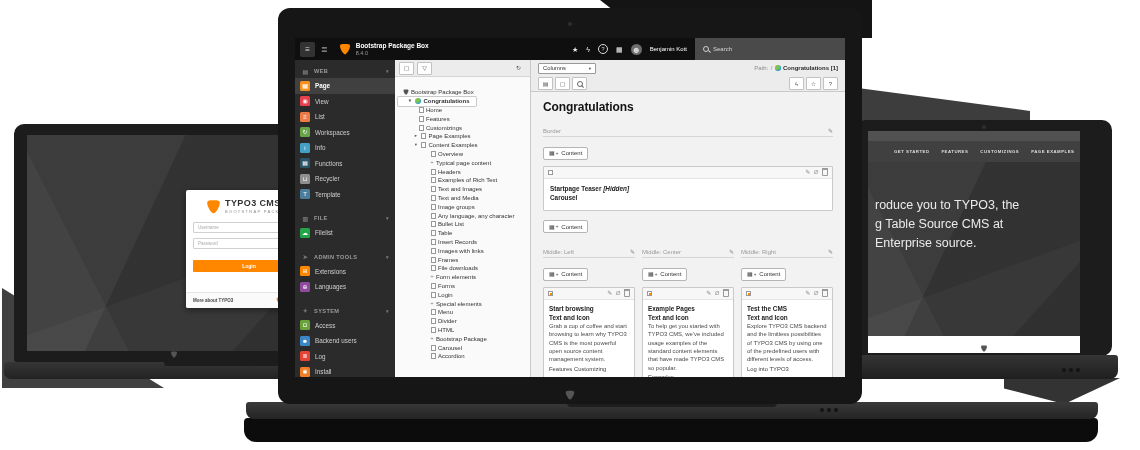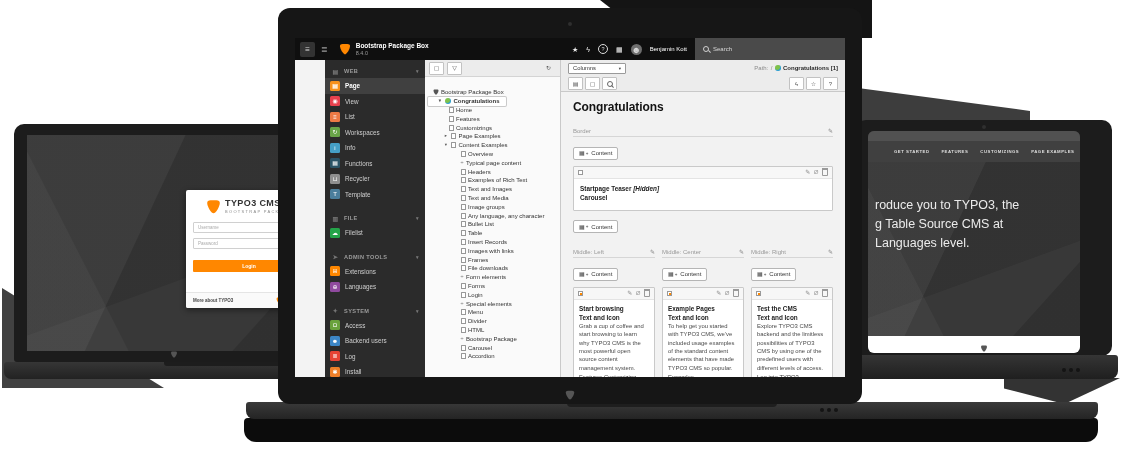--- a/index.html
+++ b/index.html
@@ -39,21 +39,21 @@
   .dots{width:4px;height:4px;border-radius:50%;background:#141414;box-shadow:7px 0 0 #141414,14px 0 0 #141414;}
   .frontbar{left:244px;top:418px;width:854px;height:24px;background:#0c0c0c;border-radius:4px 4px 12px 12px;z-index:2;}
 
   .facets{background:
     linear-gradient(63deg, rgba(255,255,255,.035) 25%, rgba(255,255,255,0) 25.3%),
     linear-gradient(-48deg, rgba(0,0,0,.14) 18%, rgba(0,0,0,0) 18.3%),
     linear-gradient(115deg, rgba(255,255,255,.05) 40%, rgba(255,255,255,0) 40.3%),
     linear-gradient(160deg, rgba(0,0,0,.10) 62%, rgba(0,0,0,0) 62.3%),
     #383838;}
   .screen-l{left:13px;top:11px;width:294px;height:216px;overflow:hidden;}
-  .screen-r{left:12px;top:11px;width:212px;height:222px;overflow:hidden;background:#3a3a3a;border-radius:6px;}
+  .screen-r{left:12px;top:11px;width:212px;height:222px;overflow:hidden;background:#3a3a3a;}
 
   
   .login-card{left:186px;top:190px;width:126px;z-index:2;background:#fff;border-radius:2px;
     box-shadow:0 2px 6px rgba(0,0,0,.45);overflow:hidden;}
   .lc-pad{padding:9px 7px 6px;}
   .lc-brand{display:flex;align-items:center;justify-content:center;gap:4px;margin-bottom:8px;}
   .lc-brand-txt{line-height:1;}
   .lc-title{font-size:9px;font-weight:bold;color:#313131;letter-spacing:.4px;}
   .lc-sub{font-size:4px;color:#8a8a8a;letter-spacing:1.3px;margin-top:2px;}
   .lc-input{display:block;width:100%;box-sizing:border-box;height:11px;border:1px solid #d0d0d0;border-radius:1px;
@@ -95,21 +95,21 @@
   .tb-user{font-size:6px;}
   .tb-search{width:142px;height:22px;background:#4a4a4a;display:flex;align-items:center;gap:4px;
     padding-left:8px;margin-left:8px;}
   .tb-search span{font-size:6px;color:#d8d8d8;}
   .mglass{width:4px;height:4px;border:1px solid #cfcfcf;border-radius:50%;position:relative;flex:none;}
   .mglass::after{content:'';position:absolute;width:3px;height:1px;background:#cfcfcf;
     transform:rotate(45deg);right:-2.5px;bottom:-1px;}
   .mglass.dark{border-color:#666;}
   .mglass.dark::after{background:#666;}
 
-  .be-body{flex:1;display:flex;min-height:0;padding-left:30px;}
+  .be-body{flex:1;display:flex;min-height:0;}
   .mod-menu{width:100px;min-width:100px;background:#2b2b2b;padding-top:3px;overflow:hidden;}
   .mm-sec{display:flex;align-items:center;height:14px;padding:0 6px;color:#9b9b9b;font-size:5.6px;
     font-weight:bold;letter-spacing:.4px;margin-top:9px;gap:4px;}
   .mm-sec:first-child{margin-top:1px;}
   .mm-sec-ico{font-size:6px;color:#777;width:9px;text-align:center;}
   .mm-chev{margin-left:auto;font-size:5px;color:#777;}
   .mm-item{display:flex;align-items:center;height:15.5px;padding:0 5px;gap:5px;color:#cfcfcf;font-size:6.3px;}
   .mm-item.active{background:#404040;color:#fff;font-weight:bold;}
   .mm-ico{width:10px;height:10px;border-radius:1.5px;display:flex;align-items:center;justify-content:center;
     font-size:6px;color:#fff;flex:none;line-height:1;}
@@ -234,21 +234,21 @@
 
       <span>GET STARTED</span>
           <span>FEATURES</span>
           <span>CUSTOMIZINGS</span>
           <span>PAGE EXAMPLES</span>
         </div>
       <div class="site-hero facets">
 
       <div>roduce you to TYPO3, the</div>
           <div>g Table Source CMS at</div>
-          <div>Languages level.</div>
+          <div>Enterprise source.</div>
         </div>
       <div class="site-foot">
         
         
       </div>
     </div>
     <div class="abs bezel-logo">
       <svg width="7" height="7" viewBox="0 0 10 10">
           <path d="M5 9.5C3.4 9.5.8 4.8.8 2.6.8 1.5 1.6.8 3 .8h4c1.4 0 2.2.7 2.2 1.8 0 2.2-2.6 6.9-4.2 6.9z" fill="currentColor"></path>
         </svg>

